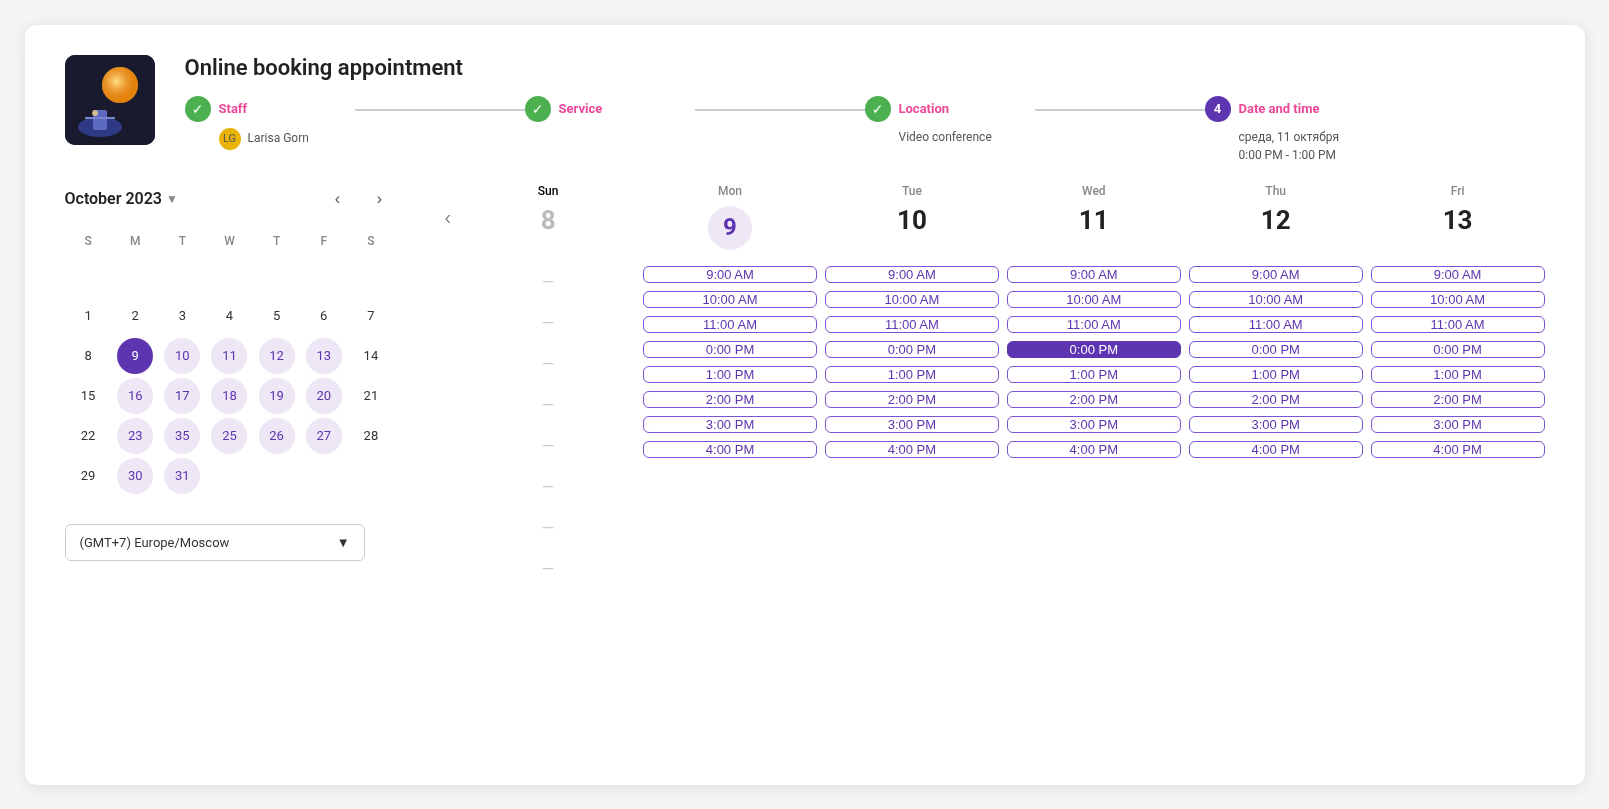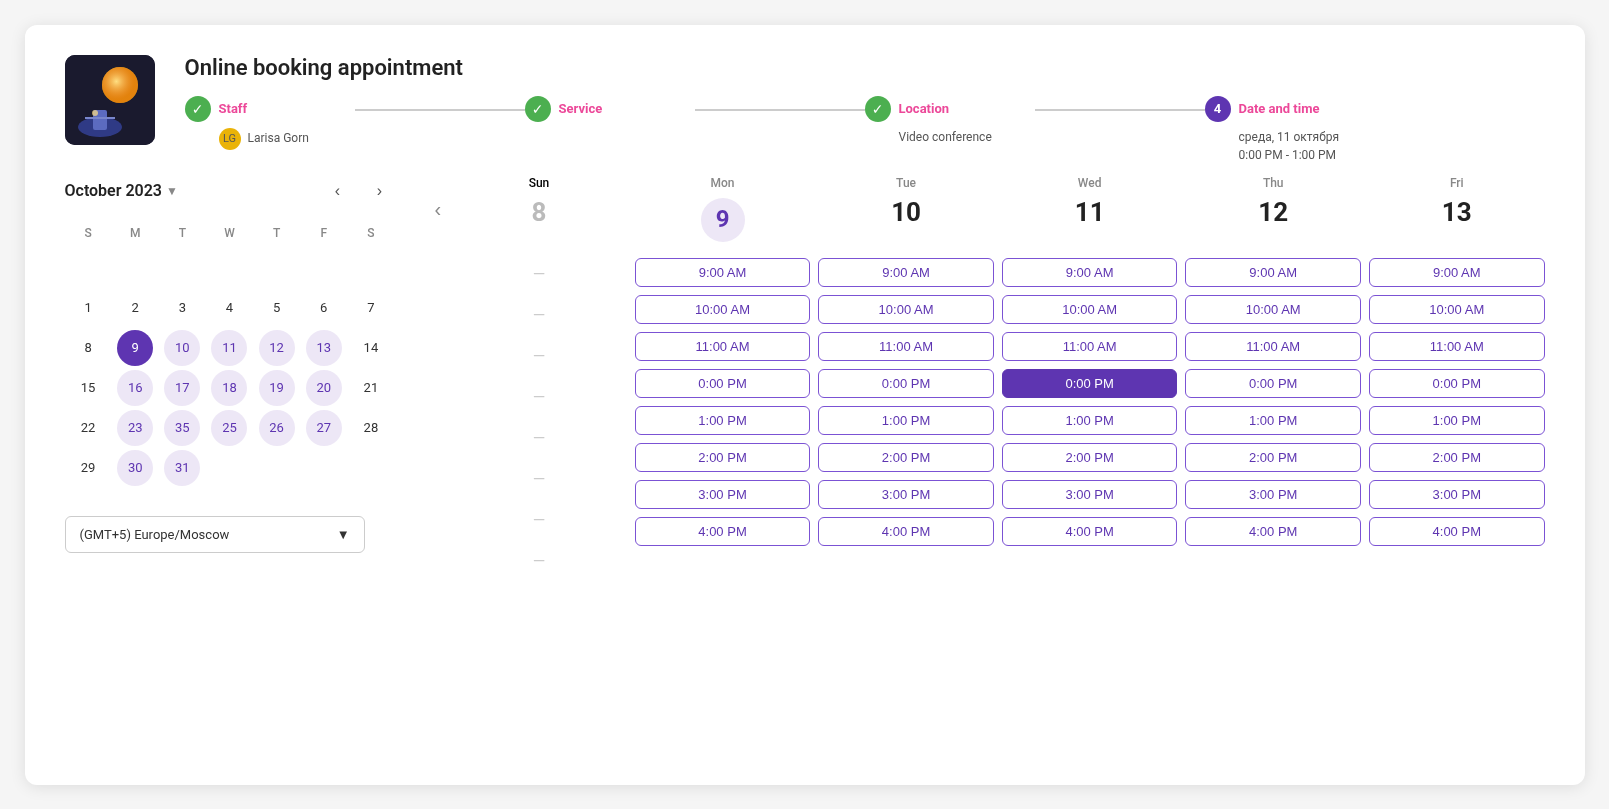--- a/index.html
+++ b/index.html
@@ -19,21 +19,21 @@
       width: 1560px;
       min-height: 760px;
       padding: 30px 40px 40px 40px;
       position: relative;
     }
     
     .header-row {
       display: flex;
       align-items: flex-start;
       gap: 30px;
-      margin-bottom: 12px;
+      margin-bottom: 20px;
     }
     .logo-img {
       width: 90px;
       height: 90px;
       border-radius: 10px;
       background: #1a1a2e;
       flex-shrink: 0;
       overflow: hidden;
       display: flex;
       align-items: center;
@@ -116,21 +116,21 @@
       padding-left: 34px;
     }
     .step-with-connector {
       display: flex;
       align-items: flex-start;
       flex: 1;
     }
     
     .main-row {
       display: flex;
-      gap: 0;
+      gap: 10px;
     }
     
     .calendar-panel {
       width: 360px;
       flex-shrink: 0;
       padding-right: 30px;
     }
     .calendar-nav {
       display: flex;
       align-items: center;
@@ -272,21 +272,21 @@
       height: 44px;
       display: flex;
       align-items: center;
       justify-content: center;
       font-size: 24px;
     }
     .time-slot {
       width: 100%;
       border: 1.5px solid #7b52d4;
       border-radius: 6px;
-      padding: 6px 0;
+      padding: 0 0;
       text-align: center;
       font-size: 13px;
       color: #5e35b1;
       cursor: pointer;
       background: white;
       font-weight: 500;
     }
     .time-slot.active {
       background: #5e35b1;
       color: white;
@@ -442,21 +442,21 @@
             <div class="cal-cell highlighted">30</div>
             <div class="cal-cell highlighted">31</div>
             <div class="cal-cell empty"></div>
             <div class="cal-cell empty"></div>
             <div class="cal-cell empty"></div>
             <div class="cal-cell empty"></div>
           </div>
       </div>
 
       <div class="tz-select">
-        <span>(GMT+5) Europe/Moscow</span>
+        <span>(GMT+7) Europe/Moscow</span>
         <span>▼</span>
       </div>
     </div>
 
     <div class="slots-panel">
       <div style="display:flex; align-items:center; margin-bottom:16px;">
         <button class="week-prev-btn">‹</button>
         <div class="week-cols" id="week-cols-header">
         <div class="week-col">
               <div class="week-col-day" style="color: #000000;">Sun</div>

